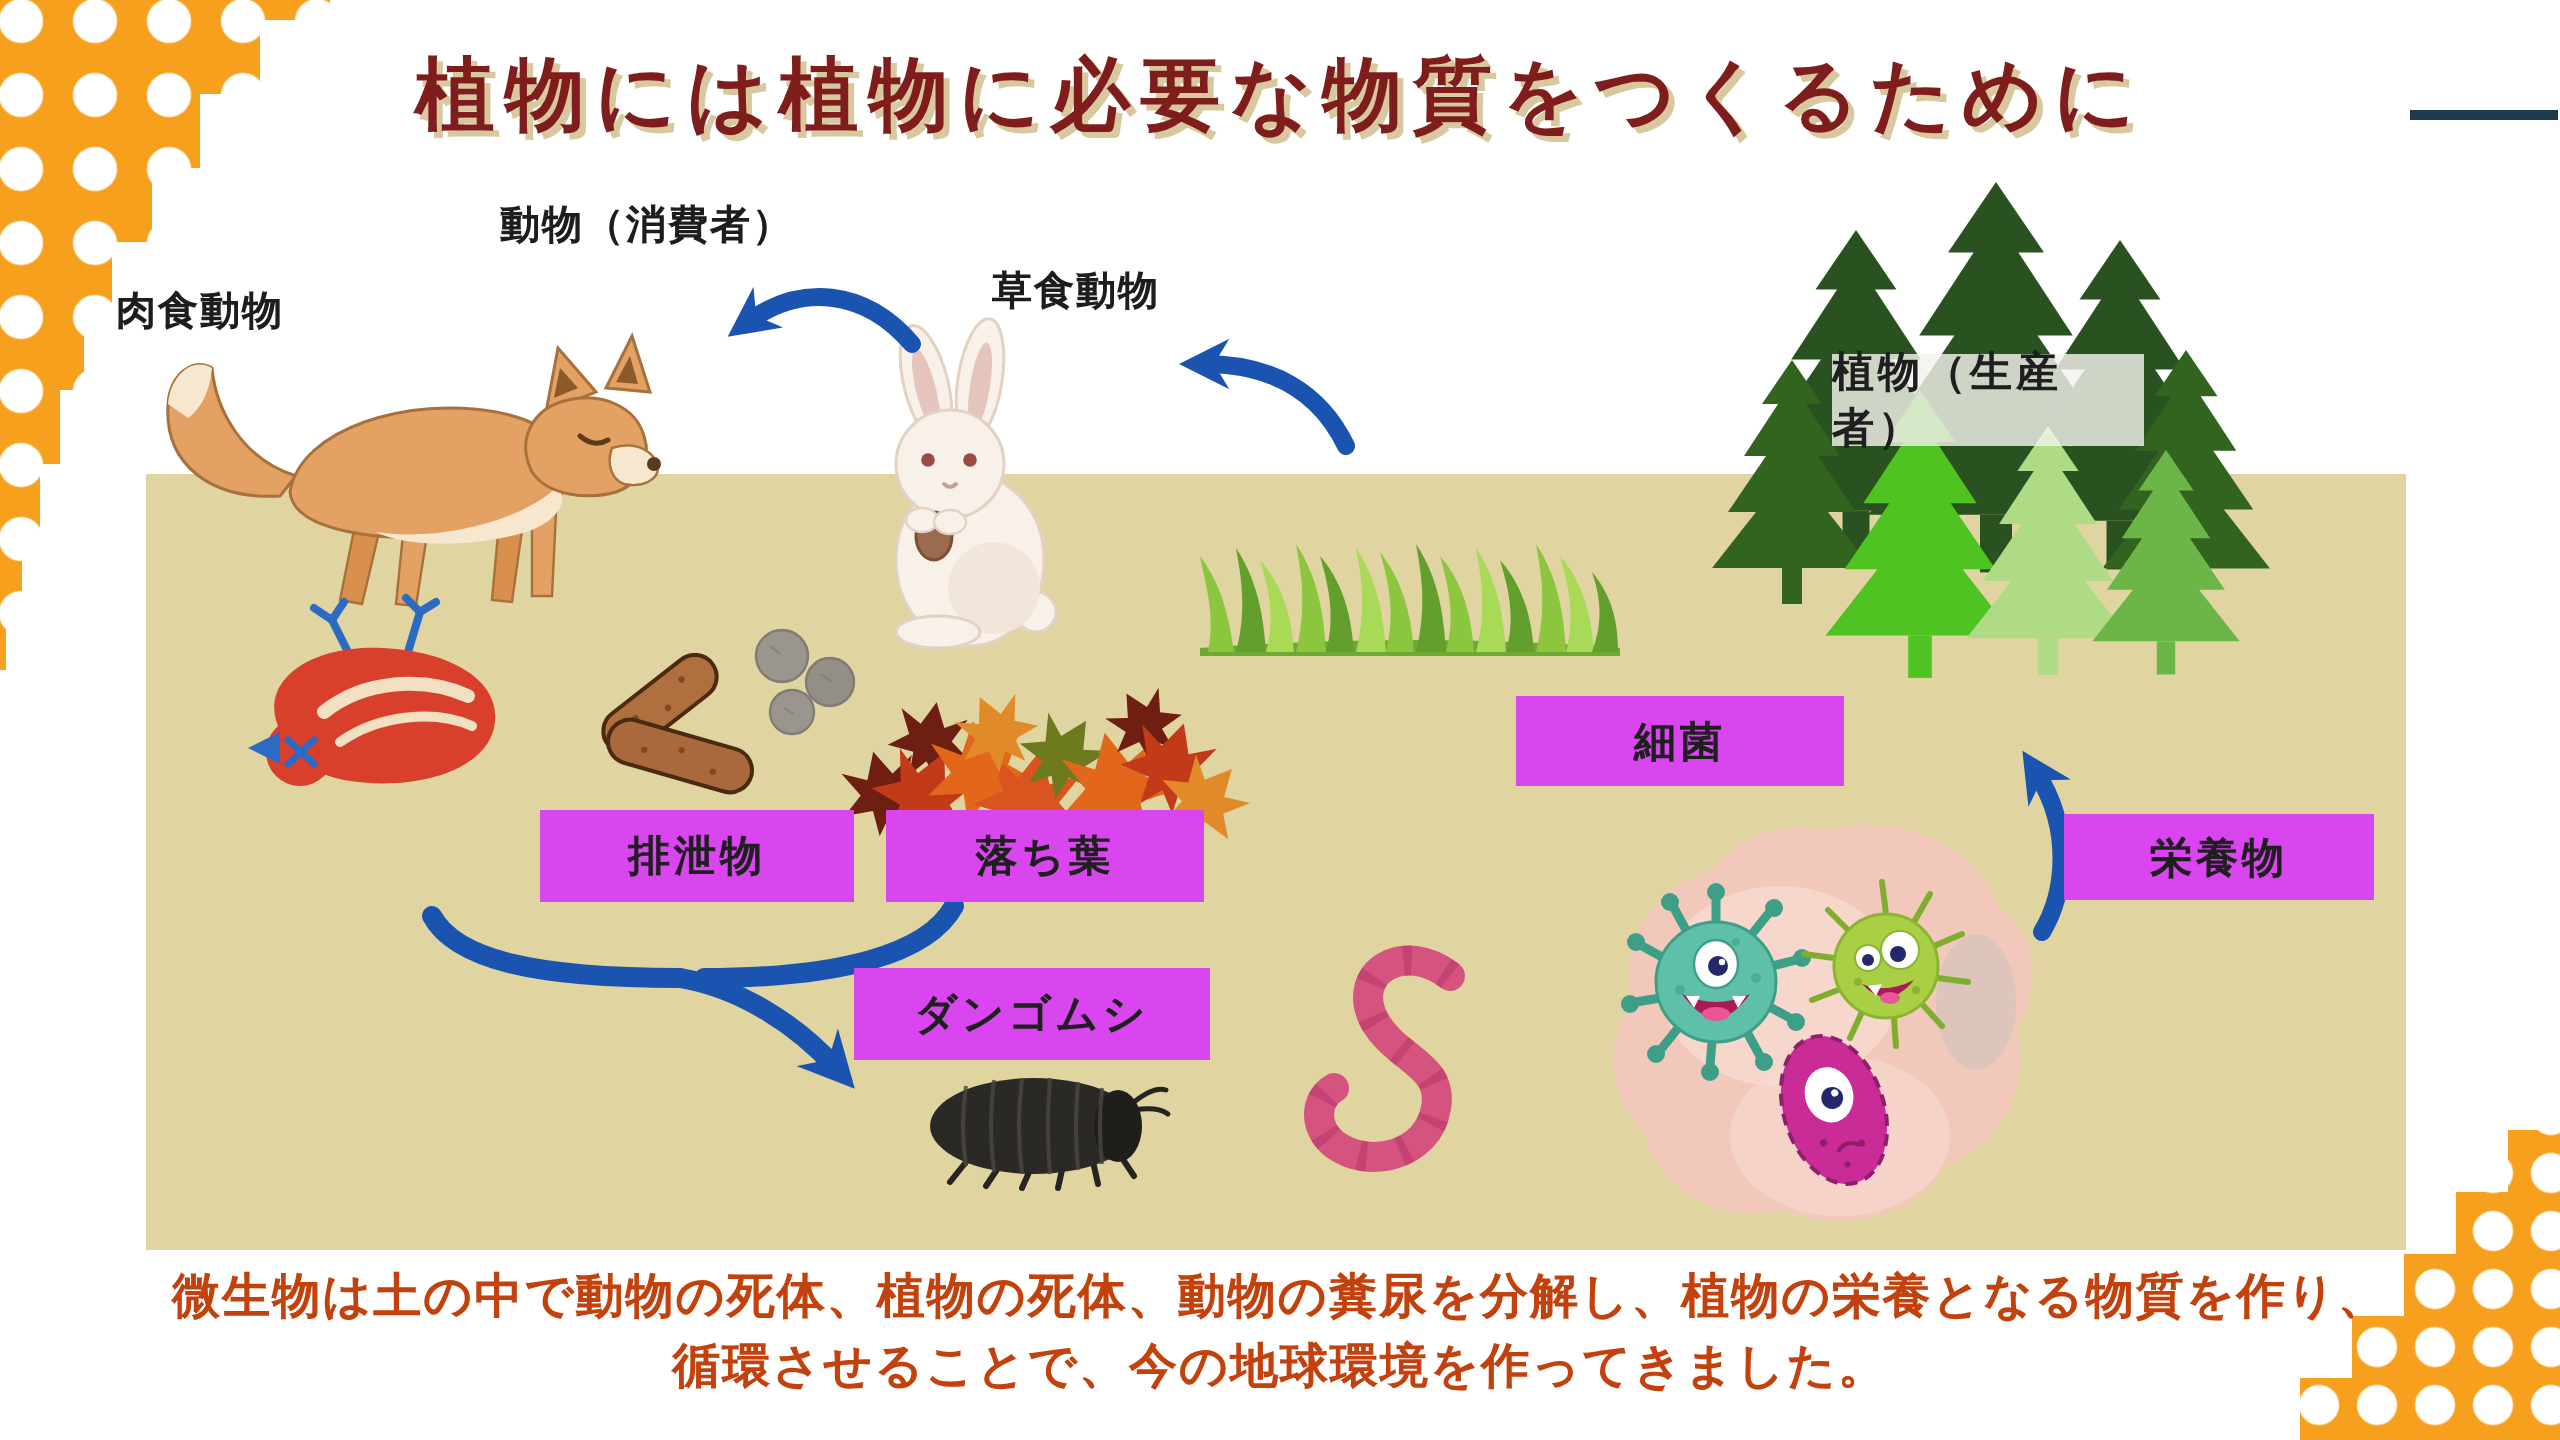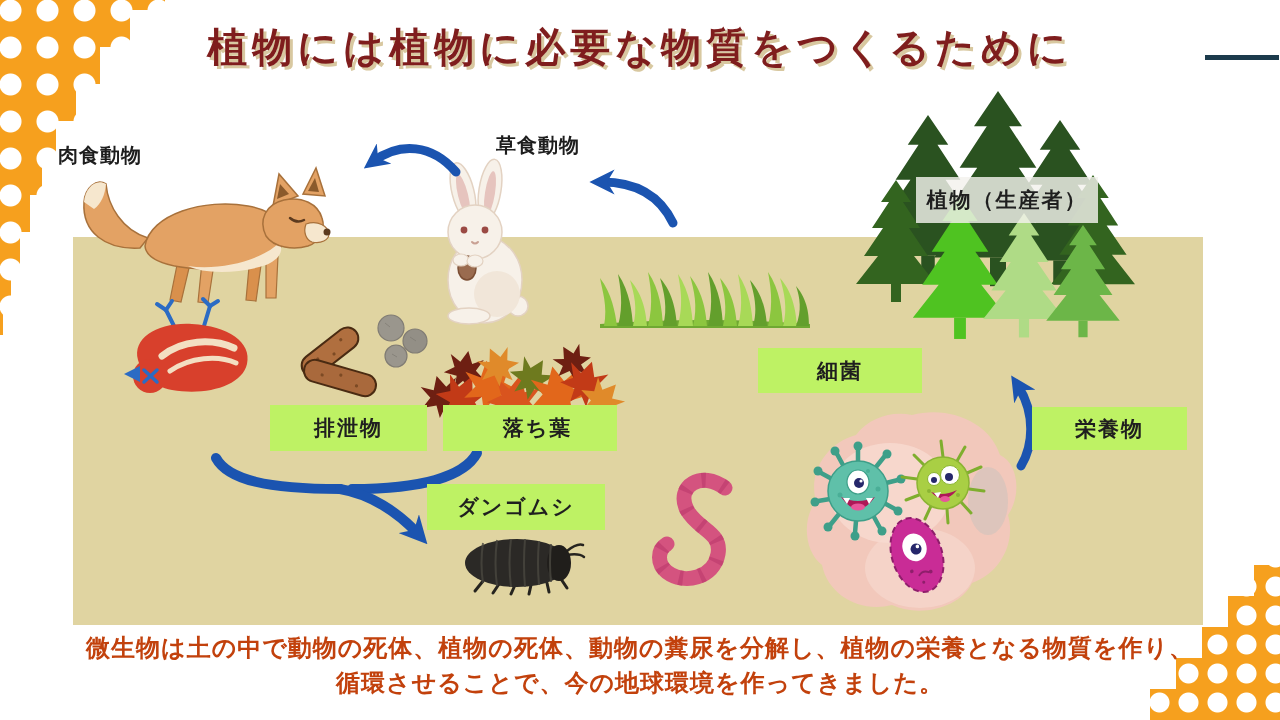--- a/index.html
+++ b/index.html
@@ -34,21 +34,21 @@
 
   
   .illu{position:absolute;z-index:3;}
   .illu svg{display:block;overflow:visible;}
   .arrows{position:absolute;left:0;top:0;width:1280px;height:720px;z-index:5;pointer-events:none;}
 
   
   .plain{position:absolute;z-index:6;font-weight:bold;color:#1d1d1d;font-size:20px;letter-spacing:1px;}
 
   
-  .lbl{position:absolute;z-index:6;background:#bef264;display:flex;align-items:center;
+  .lbl{position:absolute;z-index:6;background:#d946ef;display:flex;align-items:center;
     justify-content:center;font-weight:bold;font-size:21px;color:#1f1f1f;letter-spacing:2px;}
   .lbl-producers{background:rgba(243,242,237,0.82);}
 
   
   .caption{position:absolute;left:0;width:100%;text-align:center;z-index:10;
     color:#c2410c;font-weight:bold;font-size:24px;letter-spacing:1px;}
   .caption.l1{top:632px;}
   .caption.l2{top:667px;}
 </style>
 </head>
@@ -336,26 +336,27 @@
     <g stroke="#1B54B0" fill="none" stroke-linecap="round">
       <path d="M456,172 C432,144 400,142 374,161" stroke-width="9" marker-end="url(#ah)"></path>
       <path d="M673,223 C660,196 636,182 602,182" stroke-width="9" marker-end="url(#ah)"></path>
       <path d="M216,458 C228,480 268,489 340,489" stroke-width="10"></path>
       <path d="M477,453 C464,477 420,489 352,489" stroke-width="10"></path>
       <path d="M340,489 C370,494 398,512 418,534" stroke-width="10" marker-end="url(#ah)"></path>
       <path d="M1021,466 C1033,446 1036,414 1018,386" stroke-width="9" marker-end="url(#ah)"></path>
     </g>
   </svg>
 
+  <div class="plain" style="left:250px;top:99px;">動物（消費者）</div>
   <div class="plain" style="left:58px;top:130px;margin-top:12px;">肉食動物</div>
   <div class="plain" style="left:496px;top:132px;">草食動物</div>
 
-  <div class="lbl lbl-producers" style="left:916px;top:177px;width:182px;height:46px;">植物（生産者）</div>
+  <div class="lbl lbl-producers" style="left:916px;top:177px;width:156px;height:46px;">植物（生産者）</div>
   <div class="lbl" style="left:270px;top:405px;width:157px;height:46px;">排泄物</div>
-  <div class="lbl" style="left:443px;top:405px;width:159px;height:46px;padding-left:15px;">落ち葉</div>
+  <div class="lbl" style="left:443px;top:405px;width:159px;height:46px;">落ち葉</div>
   <div class="lbl" style="left:758px;top:348px;width:164px;height:45px;">細菌</div>
   <div class="lbl" style="left:1032px;top:407px;width:155px;height:43px;">栄養物</div>
   <div class="lbl" style="left:427px;top:484px;width:178px;height:46px;">ダンゴムシ</div>
 
   <div class="caption l1">微生物は土の中で動物の死体、植物の死体、動物の糞尿を分解し、植物の栄養となる物質を作り、</div>
   <div class="caption l2">循環させることで、今の地球環境を作ってきました。</div>
 
 </div>
 
 </body></html>

